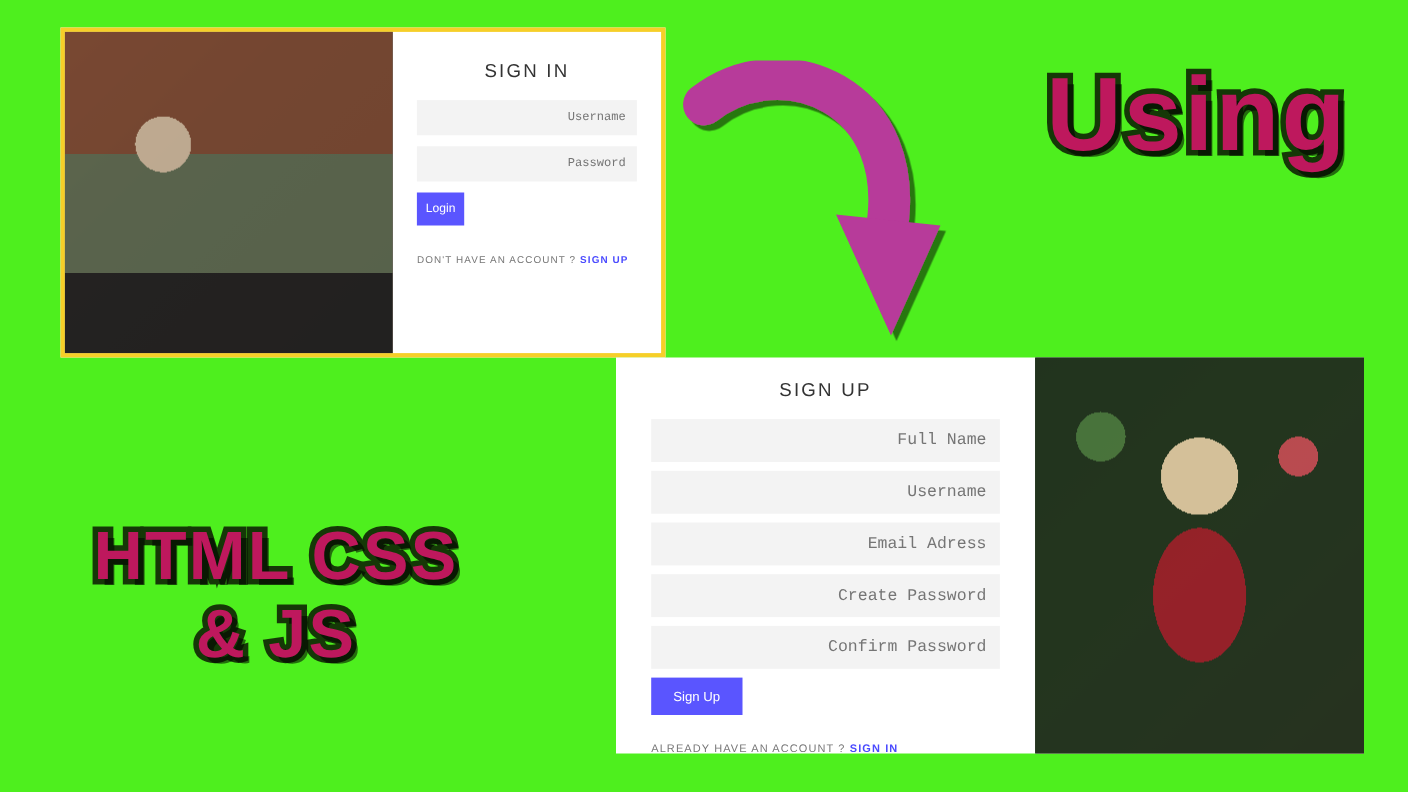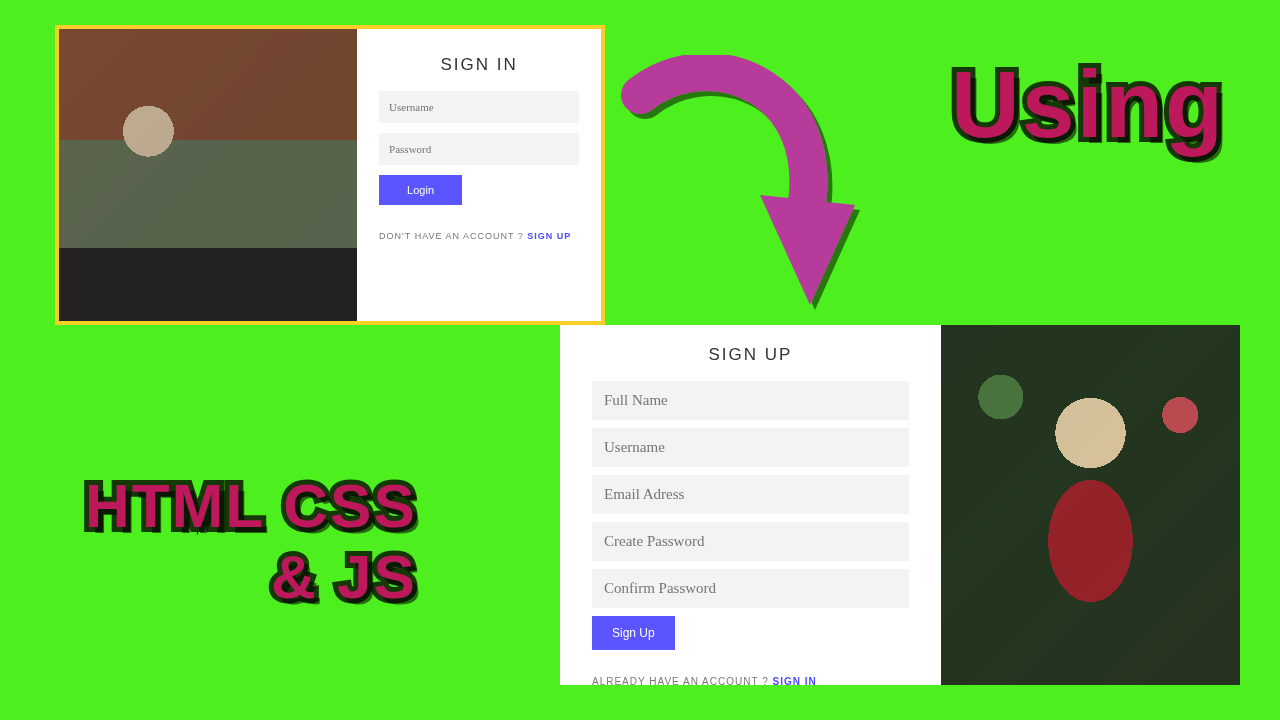--- a/index.html
+++ b/index.html
@@ -50,27 +50,28 @@
     font-weight: normal;
   }
   .field {
     width: 100%;
     background: #f3f3f3;
     border: none;
     padding: 10px 10px;
     font-size: 11px;
     color: #888;
     margin-bottom: 10px;
-    font-family: Liberation Serif, serif;
+    font-family: Liberation Mono, monospace;
+    text-align: right;
   }
   .btn {
     background: #5a55ff;
     color: #fff;
     border: none;
-    padding: 9px 28px;
+    padding: 9px 8px;
     font-size: 11px;
     font-family: inherit;
     cursor: pointer;
   }
   .switch {
     margin-top: 26px;
     font-size: 9px;
     letter-spacing: 1px;
     color: #777;
   }
@@ -129,21 +130,21 @@
     right: 55px;
     top: 50px;
     font-size: 95px;
     letter-spacing: 2px;
   }
   .label-htmlcss {
     left: 85px;
     top: 470px;
     font-size: 62px;
     letter-spacing: 2px;
-    text-align: right;
+    text-align: center;
     line-height: 1.15;
   }
 
   
   .arrow {
     position: absolute;
     left: 620px;
     top: 55px;
     width: 260px;
     height: 280px;

